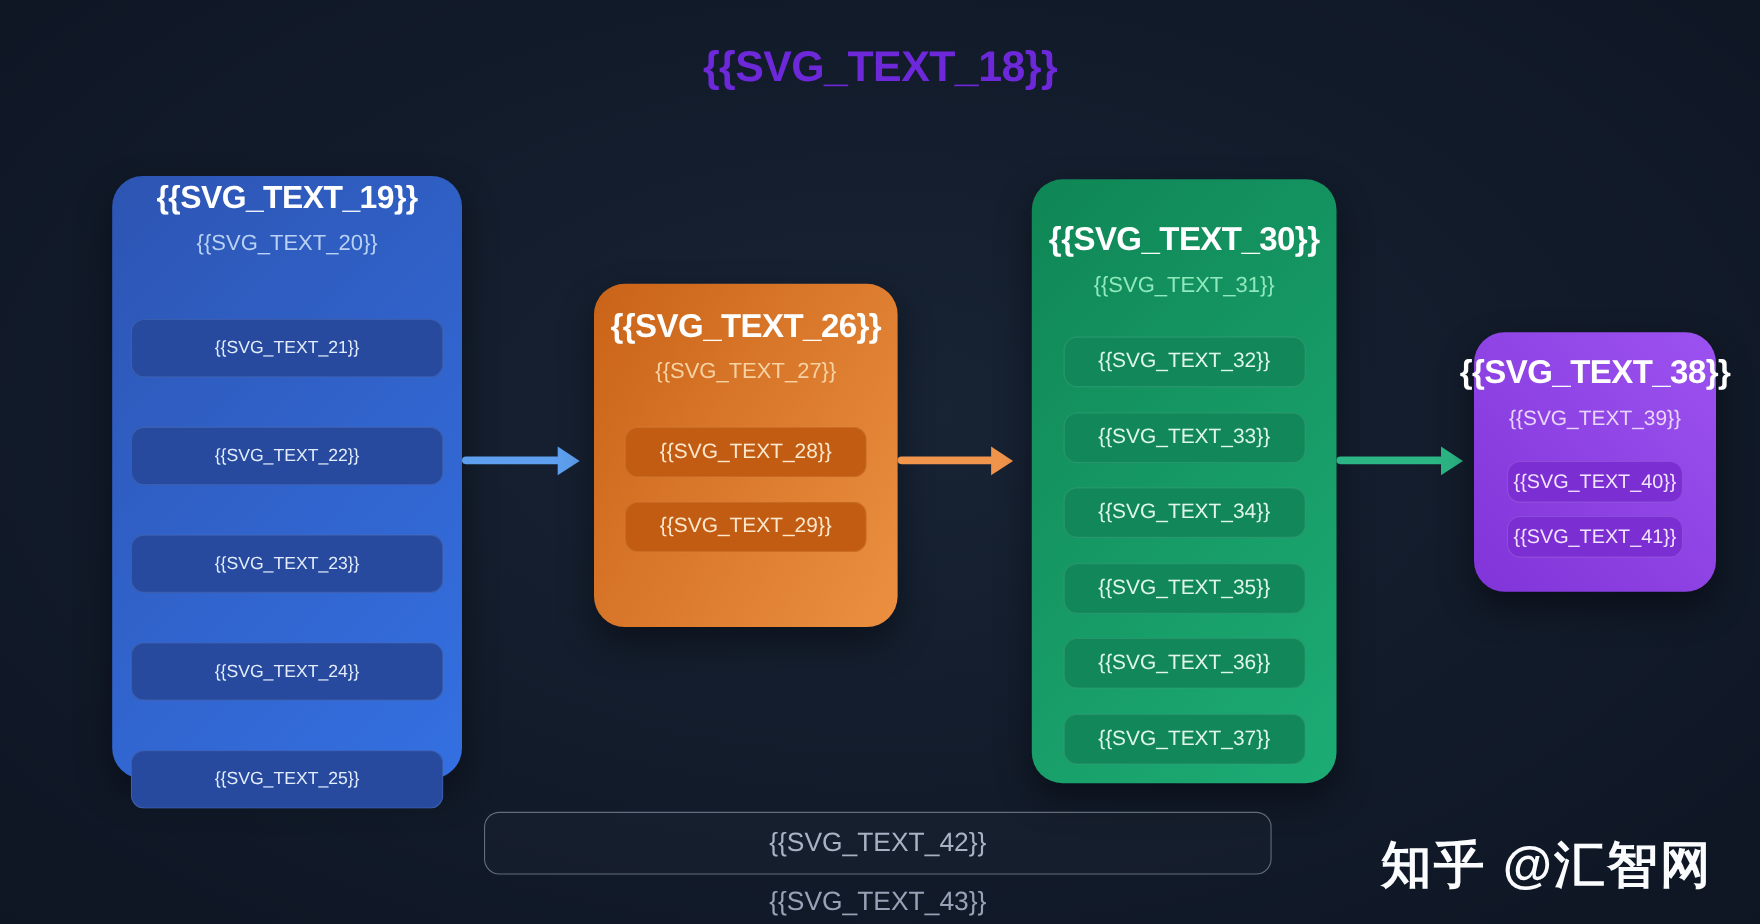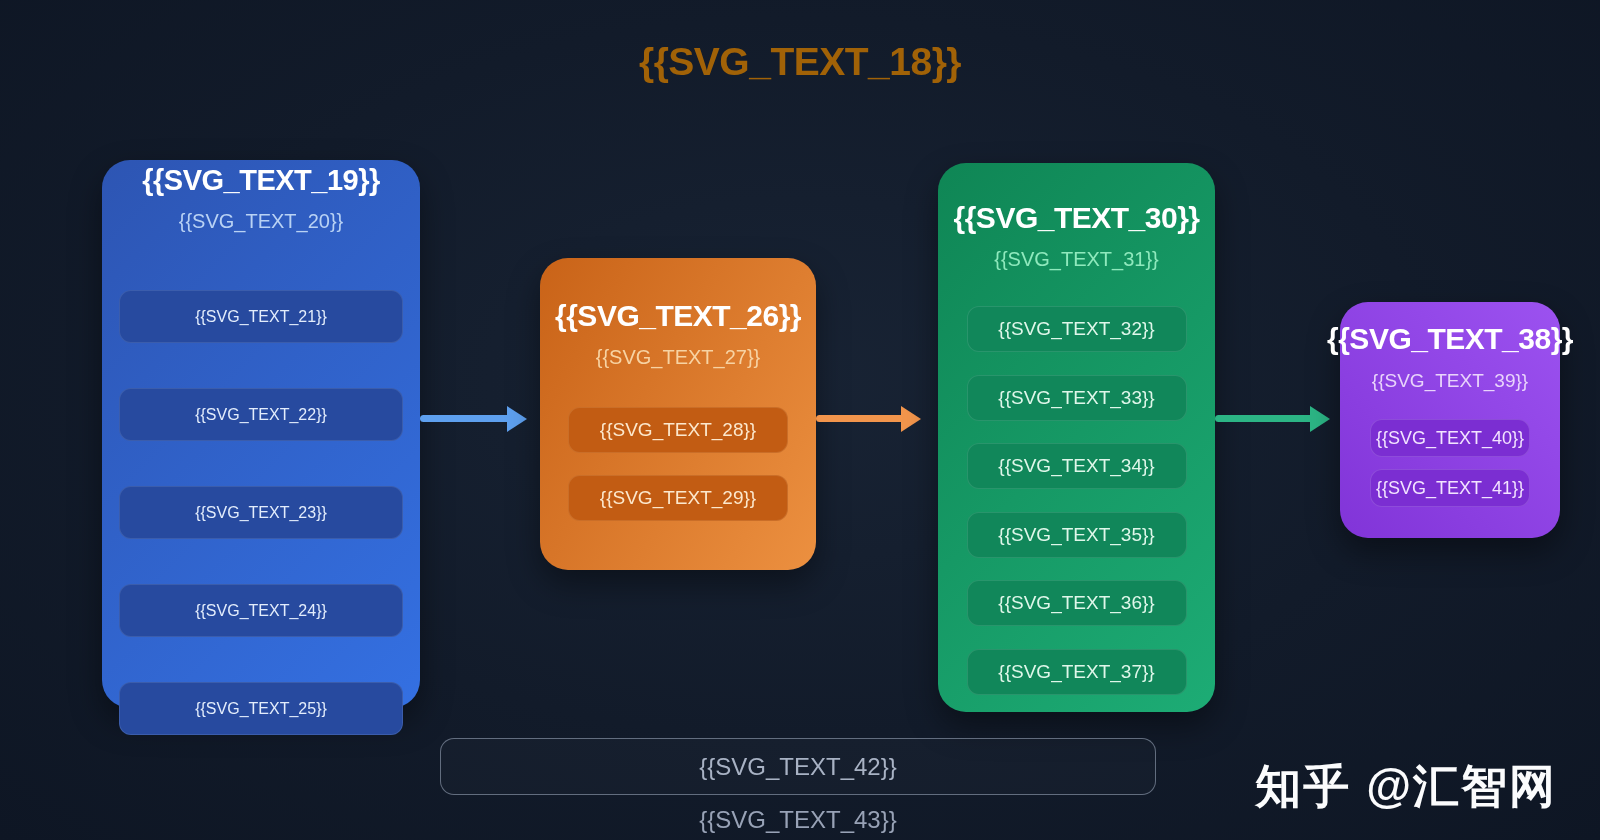--- a/index.html
+++ b/index.html
@@ -10,21 +10,21 @@
   }
   body {
     position: relative;
     background: radial-gradient(ellipse at 50% 45%, #182334 0%, #121b2a 55%, #0e1624 100%);
   }
 
   .main-title {
     position: absolute; top: 40px; left: 0; width: 100%;
     text-align: center;
     font-size: 39px; font-weight: 800; letter-spacing: -0.5px;
-    color: #a16207;
+    color: #6d28d9;
     white-space: nowrap;
   }
 
   
   .node {
     position: absolute;
     border-radius: 28px;
     box-shadow: 0 14px 32px rgba(0,0,0,0.40);
     display: flex; flex-direction: column; align-items: center;
     box-sizing: border-box;
@@ -53,21 +53,21 @@
   #node-1 .node-subtitle { color: #b9d2f4; }
   #node-1 .node-items { margin-top: 37px; gap: 26px; }
   #node-1 .node-item {
     width: 284px; height: 53px; font-size: 16px; color: #e3edfc;
     background: #274a9f; border: 1px solid rgba(186,210,255,0.14); margin-top: 19px;
   }
 
   
   #node-2 {
     left: 540px; top: 258px; width: 276px; height: 312px;
-    padding-top: 38px;
+    padding-top: 19px;
     background: linear-gradient(120deg, #c96318 0%, #ec9040 100%);
   }
   #node-2 .node-subtitle { color: #f7d3a3; }
   #node-2 .node-items { margin-top: 37px; gap: 22px; }
   #node-2 .node-item {
     width: 220px; height: 46px; font-size: 19px; color: #fce8cd;
     background: #c25c13; border: 1px solid rgba(255,220,170,0.14);
   }
 
   

